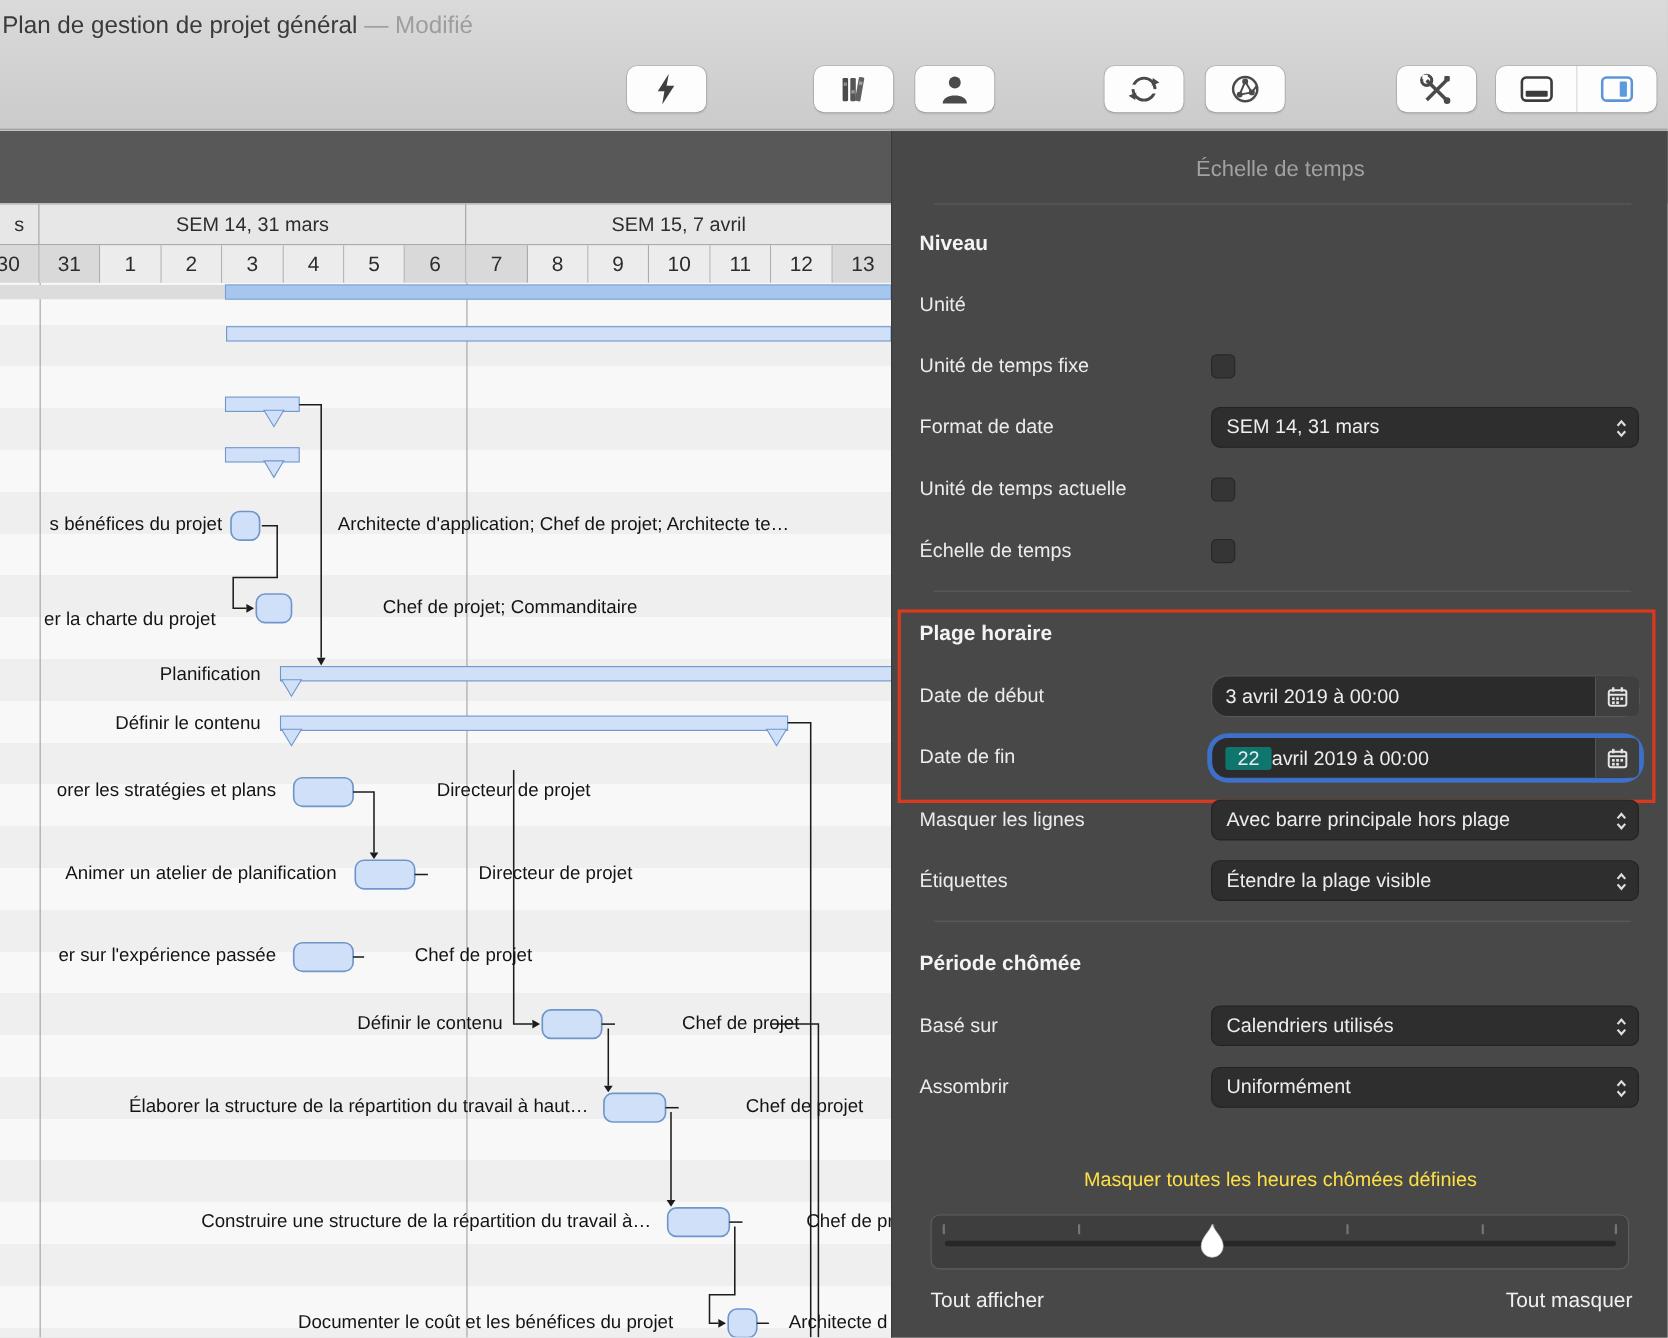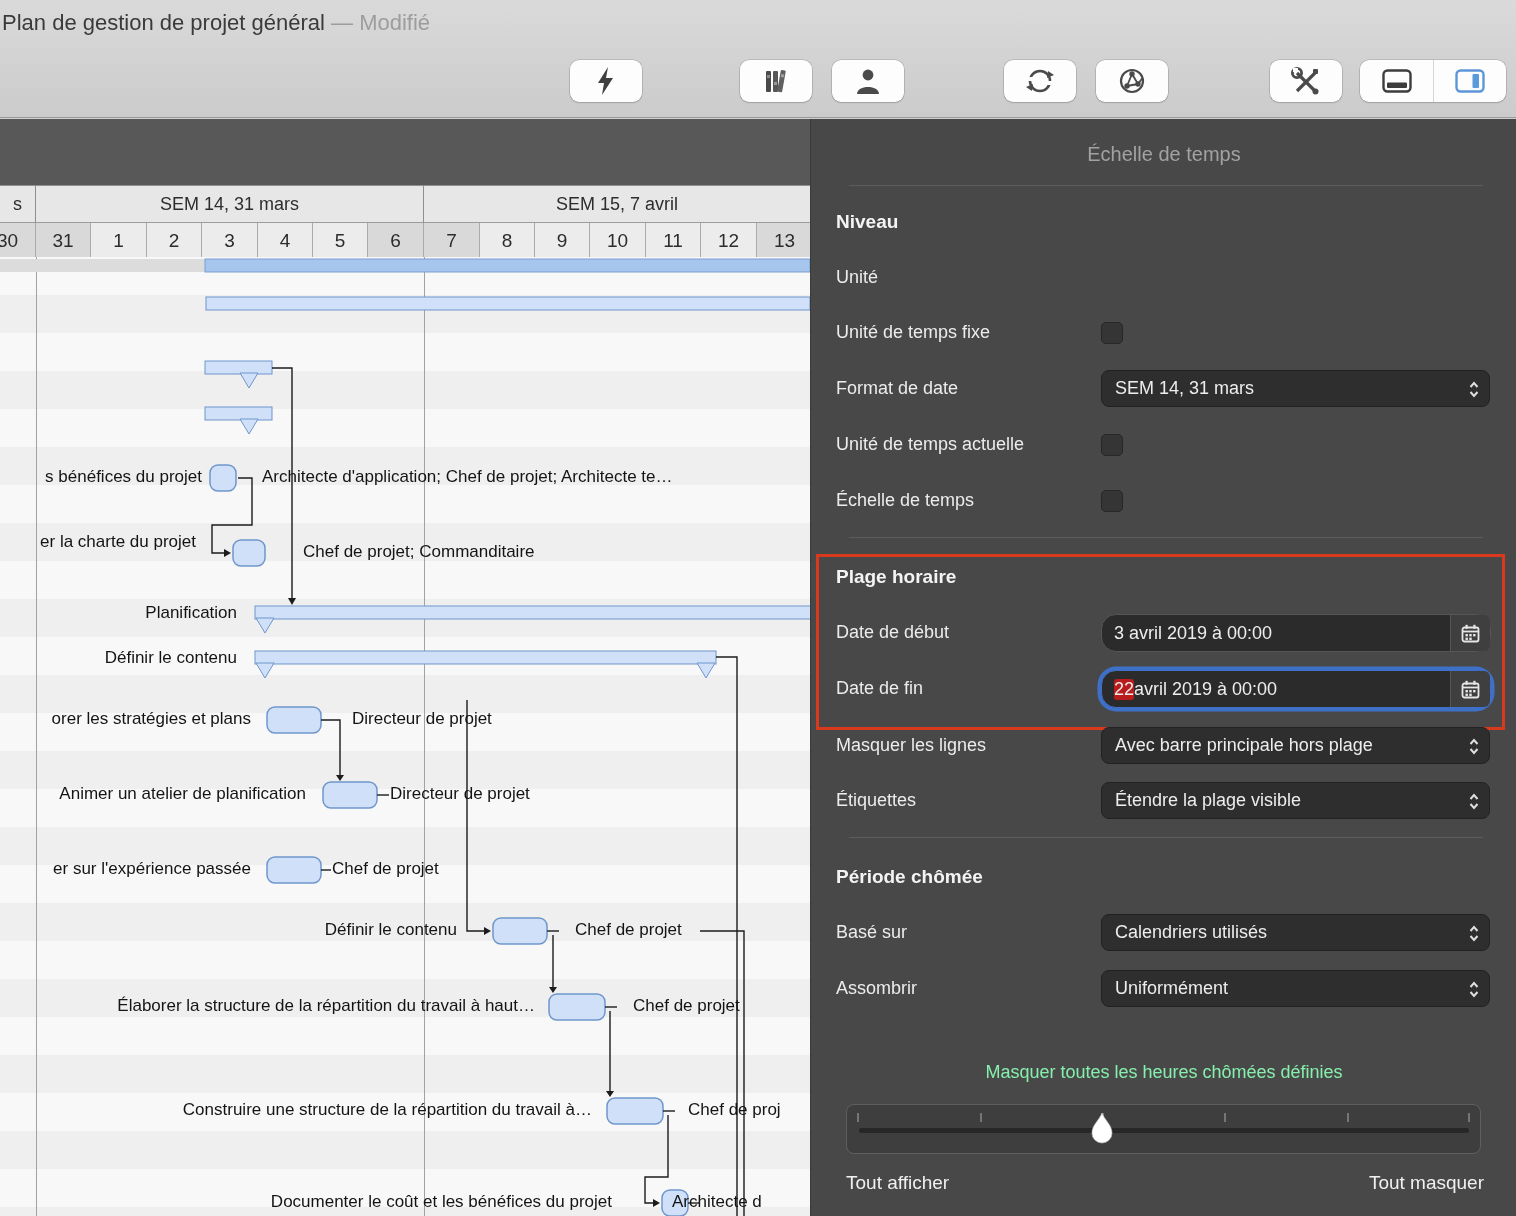--- a/index.html
+++ b/index.html
@@ -33,21 +33,21 @@
     display:flex; align-items:center; justify-content:center;
     font-size:18px; color:#2d2d2d; overflow:hidden; }
   .day-cell { position:absolute; top:37px; height:35px; background:#ececec; border-right:1px solid #ababab;
     display:flex; align-items:center; justify-content:center; font-size:19px; color:#2c2c2c; }
   .day-cell.we { background:#d9d9d9; }
   #gantt-body { position:absolute; left:0; top:72px; width:810px; height:959px;
     background:repeating-linear-gradient(to bottom,#f8f8f8 0 38px,#efefef 38px 76px); }
   .weekline { position:absolute; top:72px; width:1px; height:959px; background:#a2a2a2; }
   #gantt-svg { position:absolute; left:0; top:72px; }
   .glabel { position:absolute; font-size:17px; color:#141414; white-space:nowrap; }
-  .gres   { position:absolute; font-size:17px; color:#141414; white-space:nowrap; }
+  .gres   { position:absolute; font-size:17px; color:#141414; white-space:nowrap;margin-left:45px; }
 
   
   #inspector { position:absolute; left:810px; top:119px; width:706px; height:1097px;
     background:#484848; color:#e9e9e9; border-left:1px solid #3a3a3a; }
   #insp-title { position:absolute; left:0; top:24px; width:706px; text-align:center;
     font-size:20px; color:#a2a2a2; }
   .divider { position:absolute; left:38px; width:634px; height:1px; background:#5c5c5c; }
   .hdg { position:absolute; left:25px; font-size:19px; font-weight:bold; color:#f4f4f4; white-space:nowrap; }
   .lbl { position:absolute; left:25px; font-size:18px; color:#ececec; white-space:nowrap; }
   .popup { position:absolute; left:290px; width:389px; height:37px; background:#2e2e2e;
@@ -56,24 +56,24 @@
   .popup .chev { position:absolute; right:9px; top:9px; }
   .chk { position:absolute; left:290px; width:22px; height:22px; background:#353535;
     border:1px solid #272727; border-radius:5px; }
   .datefield { position:absolute; left:290px; width:390px; height:38px; background:#2b2b2b;
     border:1px solid #565656; border-radius:15px; display:flex; align-items:center;
     padding-left:12px; font-size:18px; color:#ededed; white-space:nowrap; }
   .datefield .calbox { position:absolute; right:0; top:0; width:40px; height:36px; background:#3f3f3f;
     border-left:1px solid #565656; border-radius:0 6px 6px 0;
     display:flex; align-items:center; justify-content:center; }
   .datefield.focused { border-color:#3e70c8; box-shadow:0 0 0 3.5px #3e70c8; }
-  .sel { background:#b91c1c; border-radius:3px; padding:0 0; }
+  .sel { background:#0f766e; border-radius:3px; padding:0 11px; }
   #red-box { position:absolute; left:5px; top:435px; width:689px; height:176px;
     border:3px solid #d9391c; pointer-events:none; }
-  #footer-label { position:absolute; left:0; top:943px; width:706px; text-align:center; font-size:18px; color:#86efac; }
+  #footer-label { position:absolute; left:0; top:943px; width:706px; text-align:center; font-size:18px; color:#fde047; }
   #slider-box { position:absolute; left:35px; top:985px; width:635px; height:50px;
     background:#3e3e3e; border:1px solid #5f5f5f; border-radius:8px; }
   #slider-box .tick { position:absolute; top:8px; width:2px; height:9px; background:#757575; }
   #slider-track { position:absolute; left:12px; top:23px; width:610px; height:5px; background:#272727; border-radius:3px; }
   #slider-thumb { position:absolute; left:244px; top:7px; }
   #show-all { position:absolute; left:35px; top:1053px; font-size:19px; color:#f0f0f0; }
   #hide-all { position:absolute; right:32px; top:1053px; font-size:19px; color:#f0f0f0; }
 </style>
 </head>
 <body>
@@ -305,21 +305,21 @@
       <polygon points="288,341 296,341 292,348"></polygon>
       <polygon points="336,518 344,518 340,524"></polygon>
       <polygon points="484,670 484,678 491,674"></polygon>
       <polygon points="549,730 557,730 553,736"></polygon>
       <polygon points="606,834 614,834 610,840"></polygon>
       <polygon points="653,942 653,950 660,946"></polygon>
     </g>
   </svg>
 
   <div class="glabel" style="right:608px;top:282px">s bénéfices du projet</div>
-  <div class="glabel" style="right:614px;top:347px">er la charte du projet</div>
+  <div class="glabel" style="right:614px;top:368px">er la charte du projet</div>
   <div class="glabel" style="right:573px;top:418px">Planification</div>
   <div class="glabel" style="right:573px;top:463px">Définir le contenu</div>
   <div class="glabel" style="right:559px;top:524px">orer les stratégies et plans</div>
   <div class="glabel" style="right:504px;top:599px">Animer un atelier de planification</div>
   <div class="glabel" style="right:559px;top:674px">er sur l'expérience passée</div>
   <div class="glabel" style="right:353px;top:735px">Définir le contenu</div>
   <div class="glabel" style="right:218px;top:915px">Construire une structure de la répartition du travail à…</div>
   <div class="glabel" style="right:275px;top:811px">Élaborer la structure de la répartition du travail à haut…</div>
   <div class="glabel" style="right:198px;top:1007px">Documenter le coût et les bénéfices du projet</div>
 

